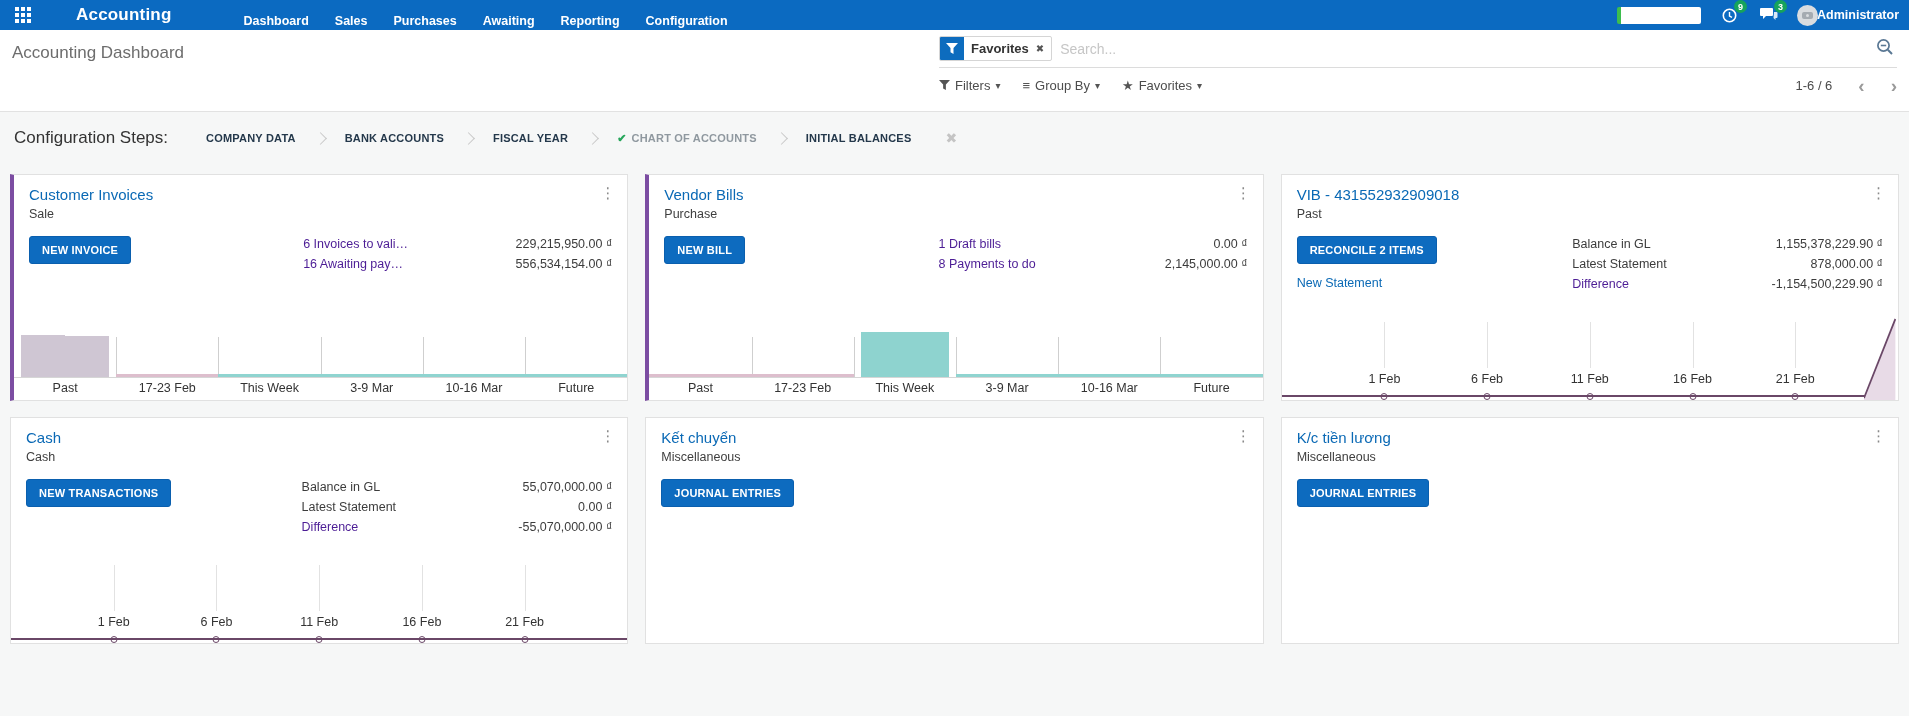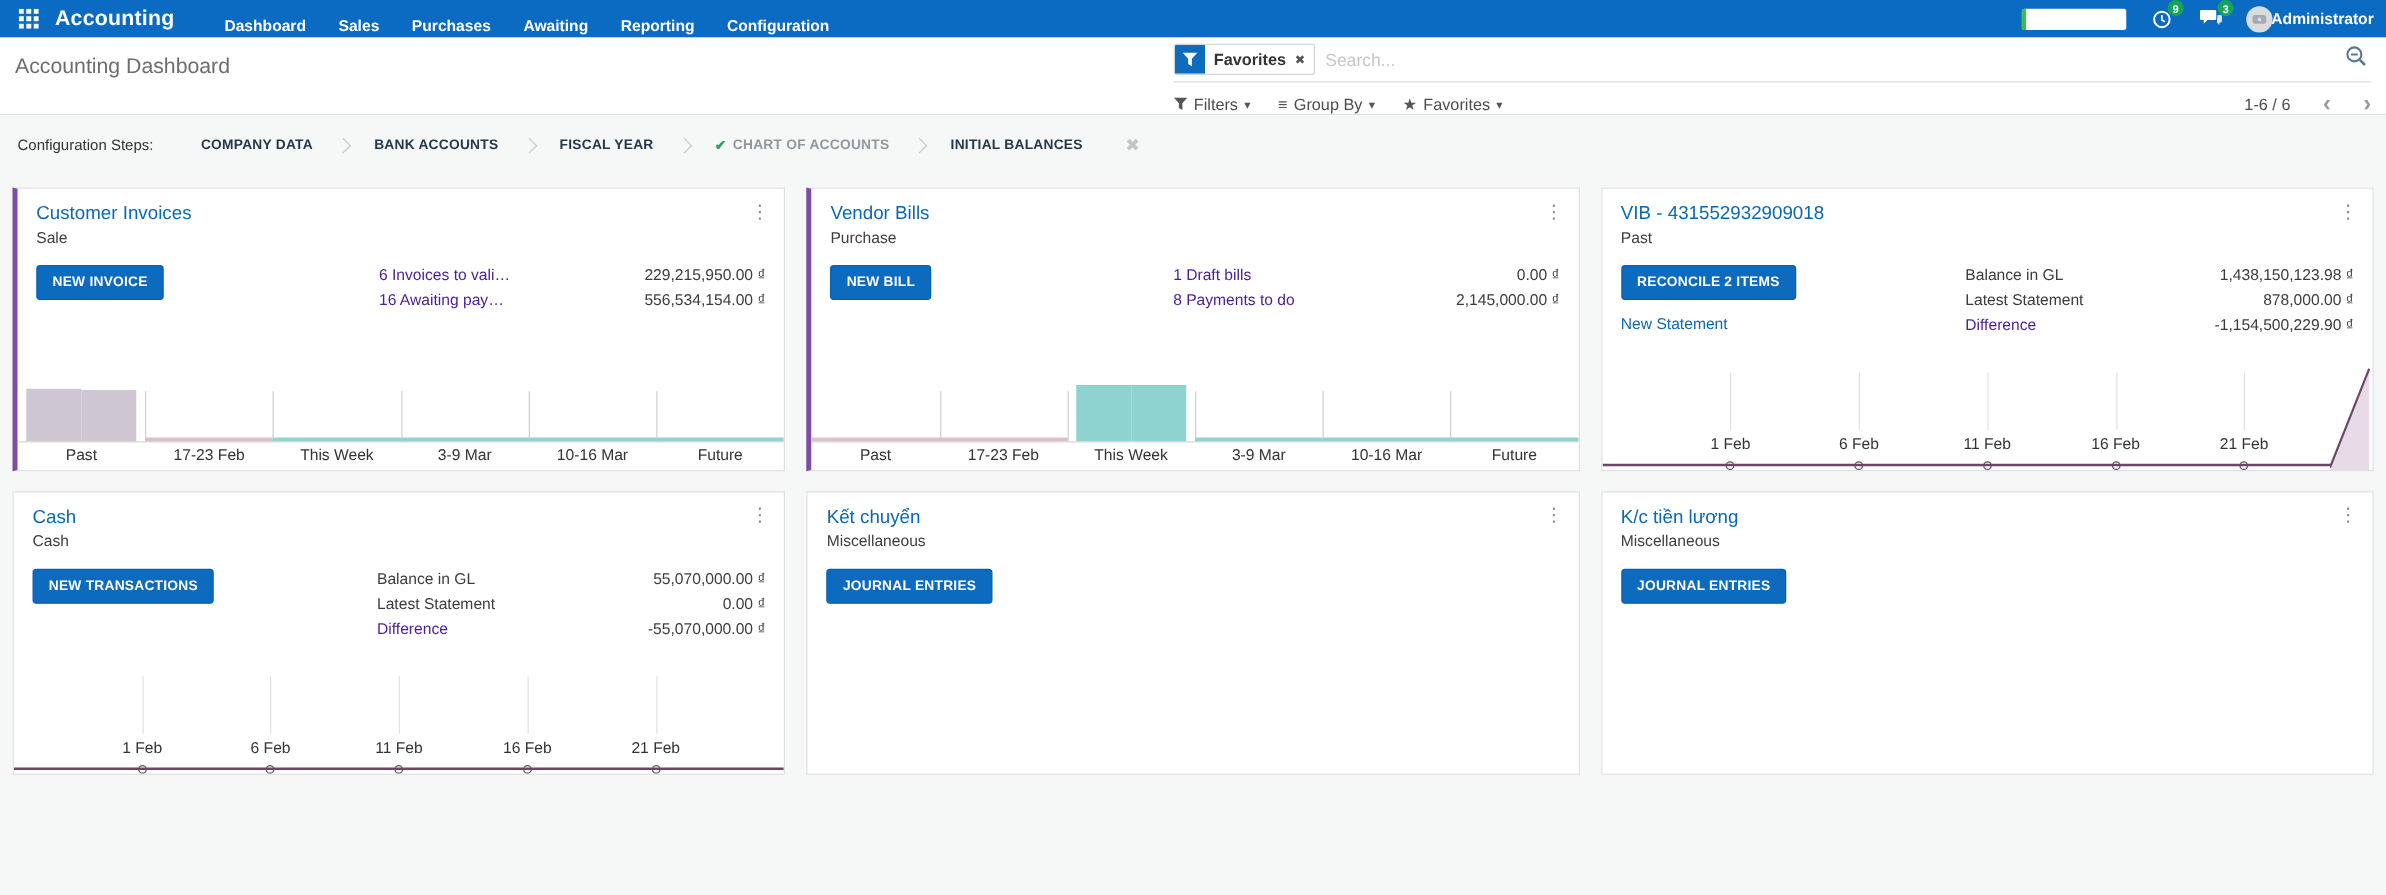--- a/index.html
+++ b/index.html
@@ -1,41 +1,41 @@
 <!DOCTYPE html>
 <html><head>
 <meta charset="utf-8">
 <style>
   * { margin:0; padding:0; box-sizing:border-box; }
   html,body { width:1909px; height:716px; overflow:hidden; background:#f6f7f7;
     font-family:"Liberation Sans", sans-serif; }
 
   
   .navbar { height:30px; background:#0b6ac1; display:flex; align-items:center;
-    padding:0 10px; color:#fff; }
+    padding:0 10px; color:#fff;gap:32px; }
   .apps-btn { width:26px; height:22px; display:flex; align-items:center; justify-content:center; cursor:pointer; }
   .brand { font-size:17px; font-weight:600; margin:0 14px 0 8px; letter-spacing:.2px; }
   .nav-menu { display:flex; align-items:center; gap:26px; margin-left:26px;margin-top:12px; }
   .nav-item { font-size:12.5px; font-weight:700; color:#fff; cursor:pointer; white-space:nowrap; }
   .nav-right { margin-left:auto; display:flex; align-items:center; gap:16px; }
   .timer-box { width:84px; height:17px; background:#fff; border-radius:2px;
     border:none; border-left:4px solid #3dbd4e; font-size:11px; padding:0 4px; color:#333; }
   .icon-wrap { position:relative; width:24px; height:22px; display:flex; align-items:center; justify-content:center; cursor:pointer; }
   .badge { position:absolute; top:-4px; right:-6px; min-width:13px; height:13px; border-radius:8px;
     background:#16a35c; color:#fff; font-size:9px; font-weight:700; display:flex;
     align-items:center; justify-content:center; padding:0 3px; }
   .avatar { width:21px; height:21px; border-radius:50%; background:#d9dcdf; position:relative; flex:none; }
   .avatar::after { content:""; position:absolute; left:5px; top:7px; width:11px; height:7px;
     background:#a5abb1; border-radius:2px; }
   .avatar::before { content:""; position:absolute; left:9px; top:9px; width:3px; height:3px;
     border-radius:50%; background:#d9dcdf; z-index:1; }
   .user-name { font-size:12.5px; font-weight:700; margin-left:-8px; cursor:pointer; }
 
   
-  .control-panel { background:#fff; border-bottom:1px solid #e2e2e2; height:62px;
+  .control-panel { background:#fff; border-bottom:1px solid #e2e2e2; height:82px;
     display:flex; padding:0 12px; }
   .page-title { font-size:17px; color:#6d6d6d; margin-top:13px; }
   .cp-right { margin-left:auto; width:958px; display:flex; flex-direction:column; }
   .search-row { height:38px; border-bottom:1px solid #dcdcdc; display:flex; align-items:center; }
   .facet { display:inline-flex; align-items:stretch; border:1px solid #d5d5d5; border-radius:2px;
     height:25px; background:#fff; overflow:hidden; }
   .facet-icon { width:24px; background:#0d6cbe; display:flex; align-items:center; justify-content:center; }
   .facet-label { font-size:13px; color:#333; font-weight:700; padding:0 7px; display:flex; align-items:center; }
   .facet-x { font-size:10px; color:#555; padding:0 7px 0 0; display:flex; align-items:center; cursor:pointer; }
   .search-input { flex:1; border:none; outline:none; font-size:14px; color:#333; padding:0 8px;
@@ -46,21 +46,21 @@
   .dd-btn { display:flex; align-items:center; gap:5px; font-size:13px; color:#4d4d4d;
     margin-right:22px; cursor:pointer; }
   .dd-btn .glyph { font-size:13px; color:#555; }
   .caret { font-size:10px; color:#555; }
   .pager { margin-left:auto; display:flex; align-items:center; gap:26px;justify-content:space-between; }
   .pager-range { font-size:13px; color:#4a4a4a; }
   .pg-arrow { font-size:19px; color:#9a9a9a; cursor:pointer; line-height:14px; font-weight:700; }
 
   
   .steps-banner { display:flex; align-items:center; padding:16px 14px 14px; gap:6px; }
-  .steps-label { font-size:12px; color:#333; margin-right:18px; }
+  .steps-label { font-size:17px; color:#333; margin-right:18px; }
   .step { font-size:11px; font-weight:700; color:#24384b; letter-spacing:.2px; cursor:pointer;
     display:flex; align-items:center; gap:5px; padding:0 14px; white-space:nowrap; }
   .step.done { color:#8f989f; }
   .step .chk { color:#26a65b; font-size:11px; }
   .sep { width:9px; height:9px; border-top:1px solid #c9c9c9; border-right:1px solid #c9c9c9;
     transform:rotate(45deg); flex:none; }
   .banner-close { font-size:14px; color:#c4c4c4; margin-left:14px; cursor:pointer; }
 
   
   .cards { padding:12px 10px; display:grid; grid-template-columns:repeat(3,1fr); gap:16px 17px; }
@@ -320,21 +320,21 @@
       <div class="card-sub">Past</div>
     </div>
     <div class="card-body">
       <div class="btn-col">
         <button class="o-btn">RECONCILE 2 ITEMS</button>
         <span class="stmt-link">New Statement</span>
       </div>
       <div class="info">
         <div class="irow">
           <span class="ilabel">Balance in GL</span>
-          <span class="iamount">1,438,150,123.98 ₫</span>
+          <span class="iamount">1,155,378,229.90 ₫</span>
         </div>
         <div class="irow">
           <span class="ilabel">Latest Statement</span>
           <span class="iamount">878,000.00 ₫</span>
         </div>
         <div class="irow">
           <span class="ilink">Difference</span>
           <span class="iamount">-1,154,500,229.90 ₫</span>
         </div>
       </div>

